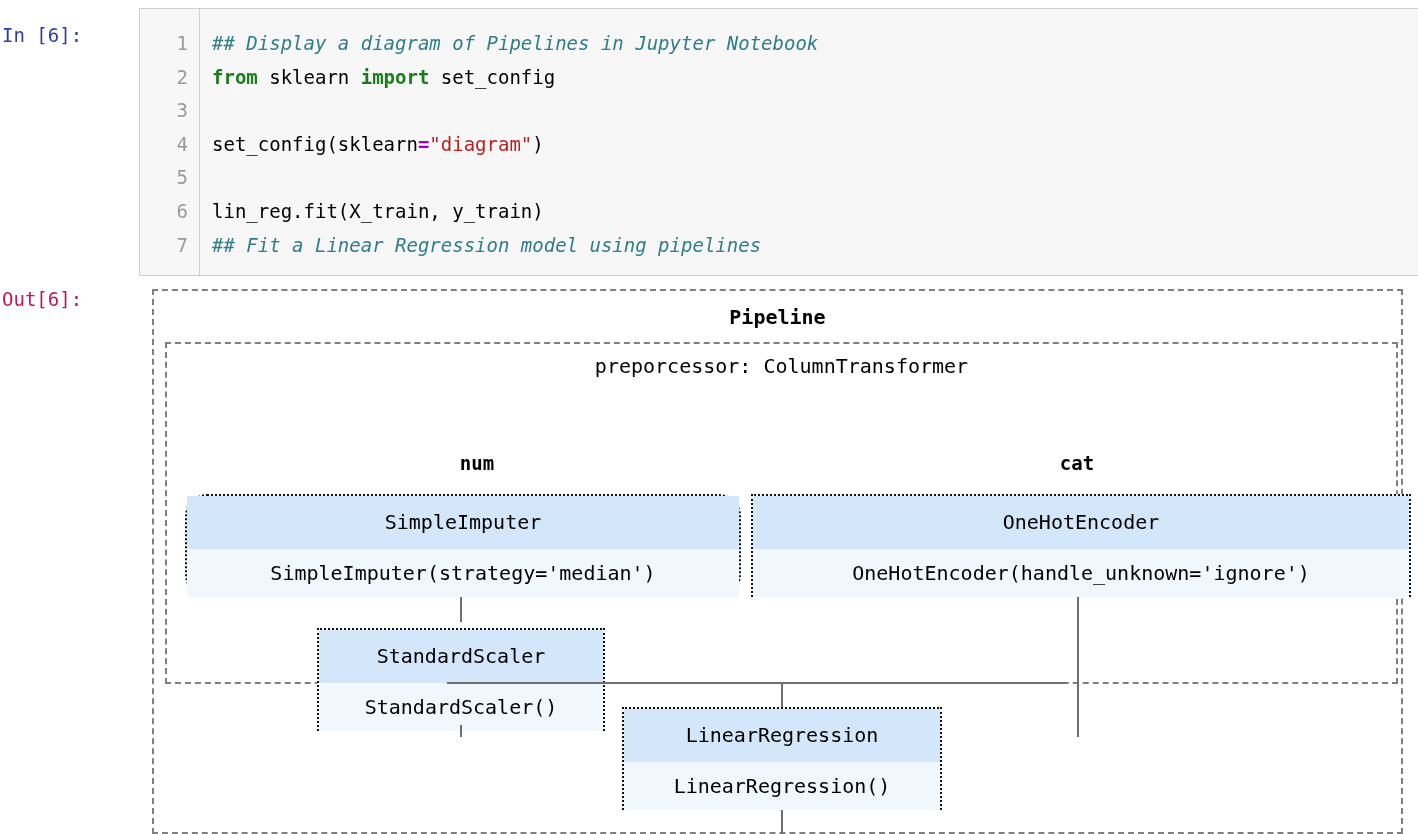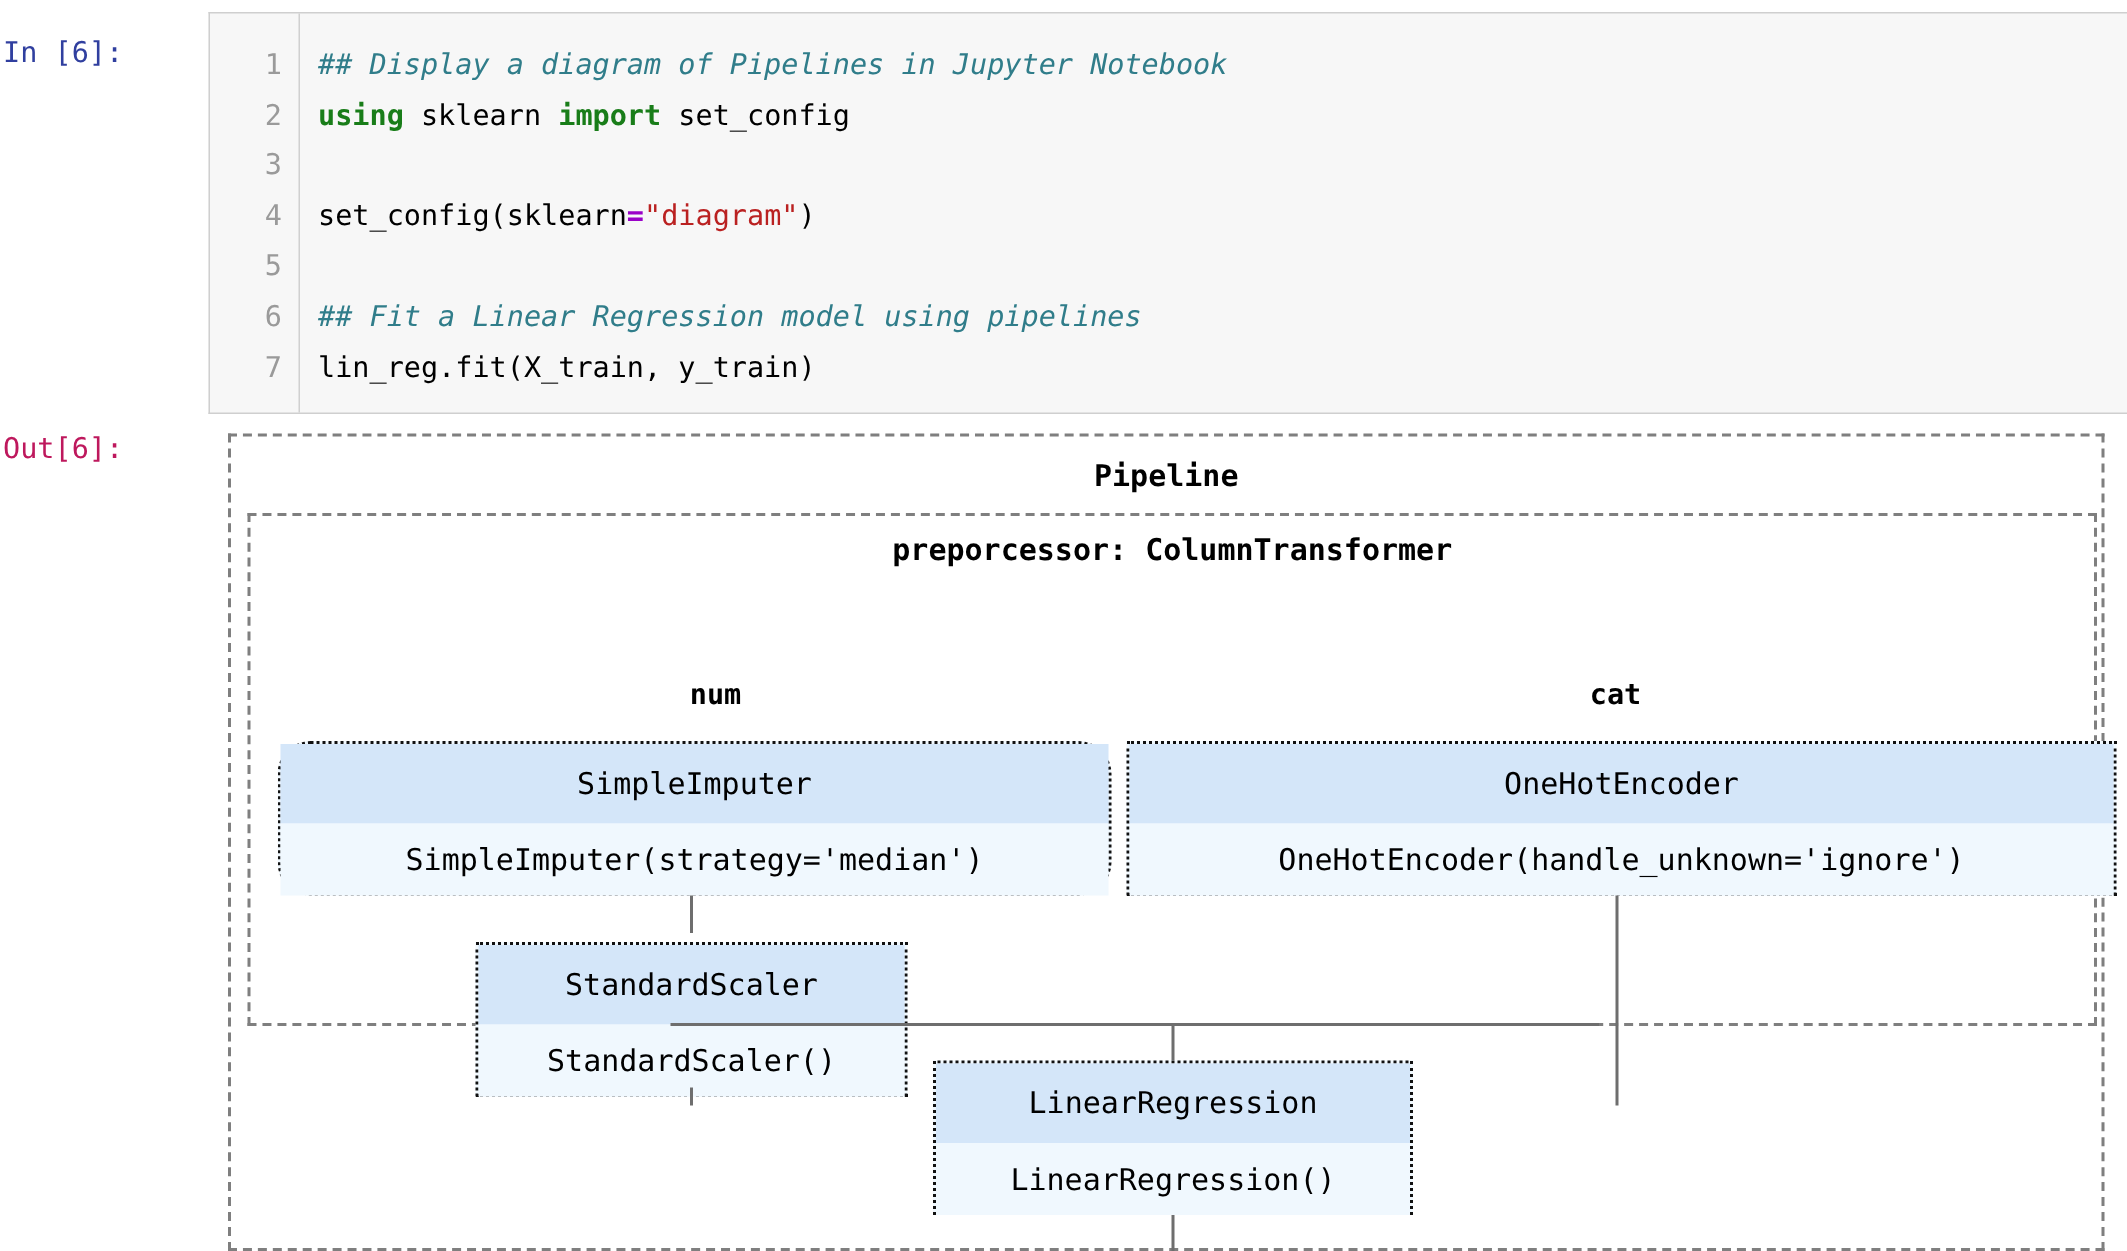--- a/index.html
+++ b/index.html
@@ -113,21 +113,21 @@
     border: 2px dashed #7f7f7f;
     box-sizing: border-box;
   }
   .sk-ct-title {
     position: absolute;
     left: 0;
     top: 10px;
     width: 100%;
     text-align: center;
     font-size: 20px;
-    font-weight: bold;
+    font-weight: normal;
     color: #000;
     font-family: "DejaVu Sans Mono", "Liberation Mono", monospace;
   }
   .col-label {
     position: absolute;
     font-size: 19px;
     font-weight: bold;
     color: #000;
     font-family: "DejaVu Sans Mono", "Liberation Mono", monospace;
     text-align: center;
@@ -202,26 +202,26 @@
     <span class="ln">1</span>
     <span class="ln">2</span>
     <span class="ln">3</span>
     <span class="ln">4</span>
     <span class="ln">5</span>
     <span class="ln">6</span>
     <span class="ln">7</span>
   </div>
   <div class="code-body">
     <div class="code-line"><span class="tok-comment">## Display a diagram of Pipelines in Jupyter Notebook</span></div>
-    <div class="code-line"><span class="tok-kw">using</span><span class="tok-plain"> sklearn </span><span class="tok-kw">import</span><span class="tok-plain"> set_config</span></div>
+    <div class="code-line"><span class="tok-kw">from</span><span class="tok-plain"> sklearn </span><span class="tok-kw">import</span><span class="tok-plain"> set_config</span></div>
     <div class="code-line">&nbsp;</div>
     <div class="code-line"><span class="tok-plain">set_config(sklearn</span><span class="tok-op">=</span><span class="tok-str">"diagram"</span><span class="tok-plain">)</span></div>
     <div class="code-line">&nbsp;</div>
+    <div class="code-line"><span class="tok-plain">lin_reg.fit(X_train, y_train)</span></div>
     <div class="code-line"><span class="tok-comment">## Fit a Linear Regression model using pipelines</span></div>
-    <div class="code-line"><span class="tok-plain">lin_reg.fit(X_train, y_train)</span></div>
   </div>
 </div>
 
 <div class="prompt prompt-out">Out[6]:</div>
 
 <div class="out-area">
 
   <div class="sk-pipeline">
 
     <div class="sk-title">Pipeline</div>

